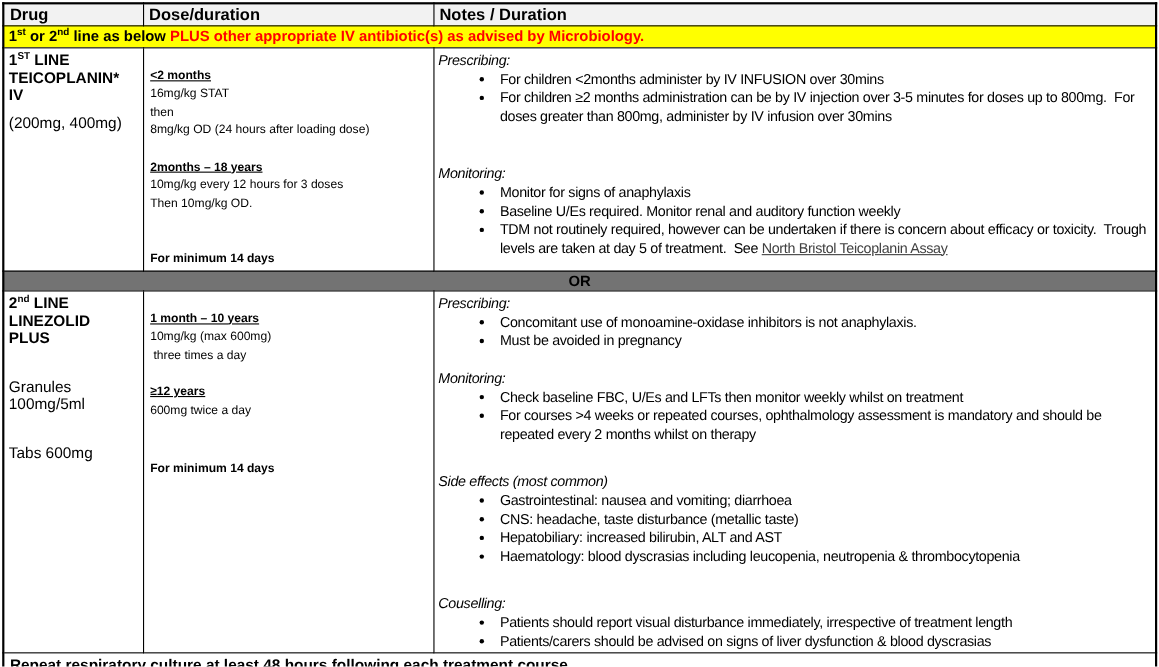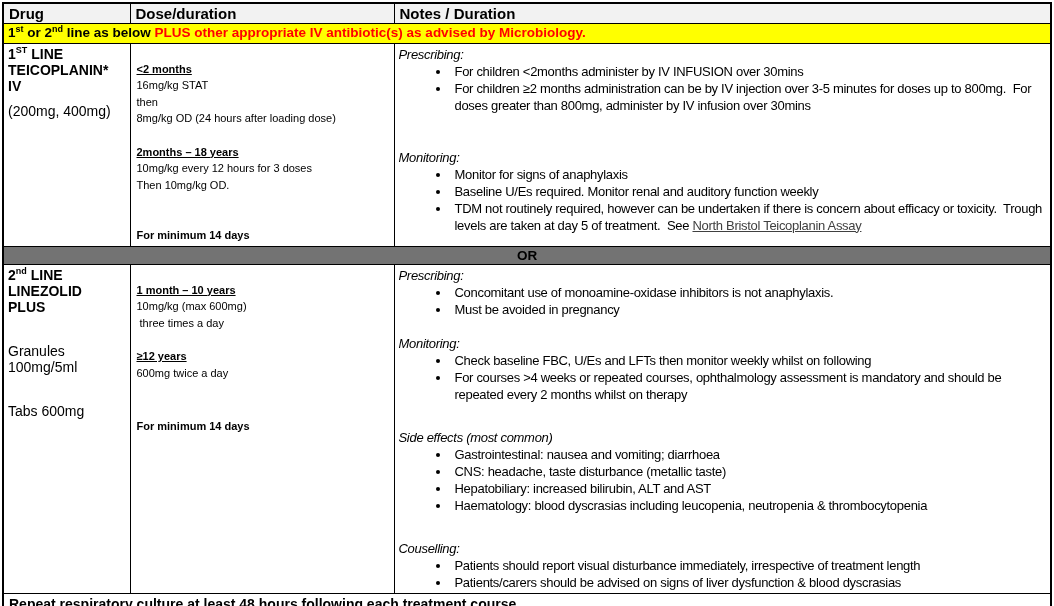--- a/index.html
+++ b/index.html
@@ -141,21 +141,21 @@
       <div class="dose-dur" style="margin-top:37px">For minimum 14 days</div>
     </td>
     <td class="notes-cell">
       <div class="sec-label">Prescribing:</div>
       <ul>
         <li>Concomitant use of monoamine-oxidase inhibitors is not anaphylaxis.</li>
         <li>Must be avoided in pregnancy</li>
       </ul>
       <div class="sec-label sec-gap2">Monitoring:</div>
       <ul>
-        <li>Check baseline FBC, U/Es and LFTs then monitor weekly whilst on following</li>
+        <li>Check baseline FBC, U/Es and LFTs then monitor weekly whilst on treatment</li>
         <li>For courses &gt;4 weeks or repeated courses, ophthalmology assessment is mandatory and should be repeated every 2 months whilst on therapy</li>
       </ul>
       <div class="sec-label sec-gap3">Side effects (most common)</div>
       <ul>
         <li>Gastrointestinal: nausea and vomiting; diarrhoea</li>
         <li>CNS: headache, taste disturbance (metallic taste)</li>
         <li>Hepatobiliary: increased bilirubin, ALT and AST</li>
         <li>Haematology: blood dyscrasias including leucopenia, neutropenia &amp; thrombocytopenia</li>
       </ul>
       <div class="sec-label sec-gap3">Couselling:</div>

